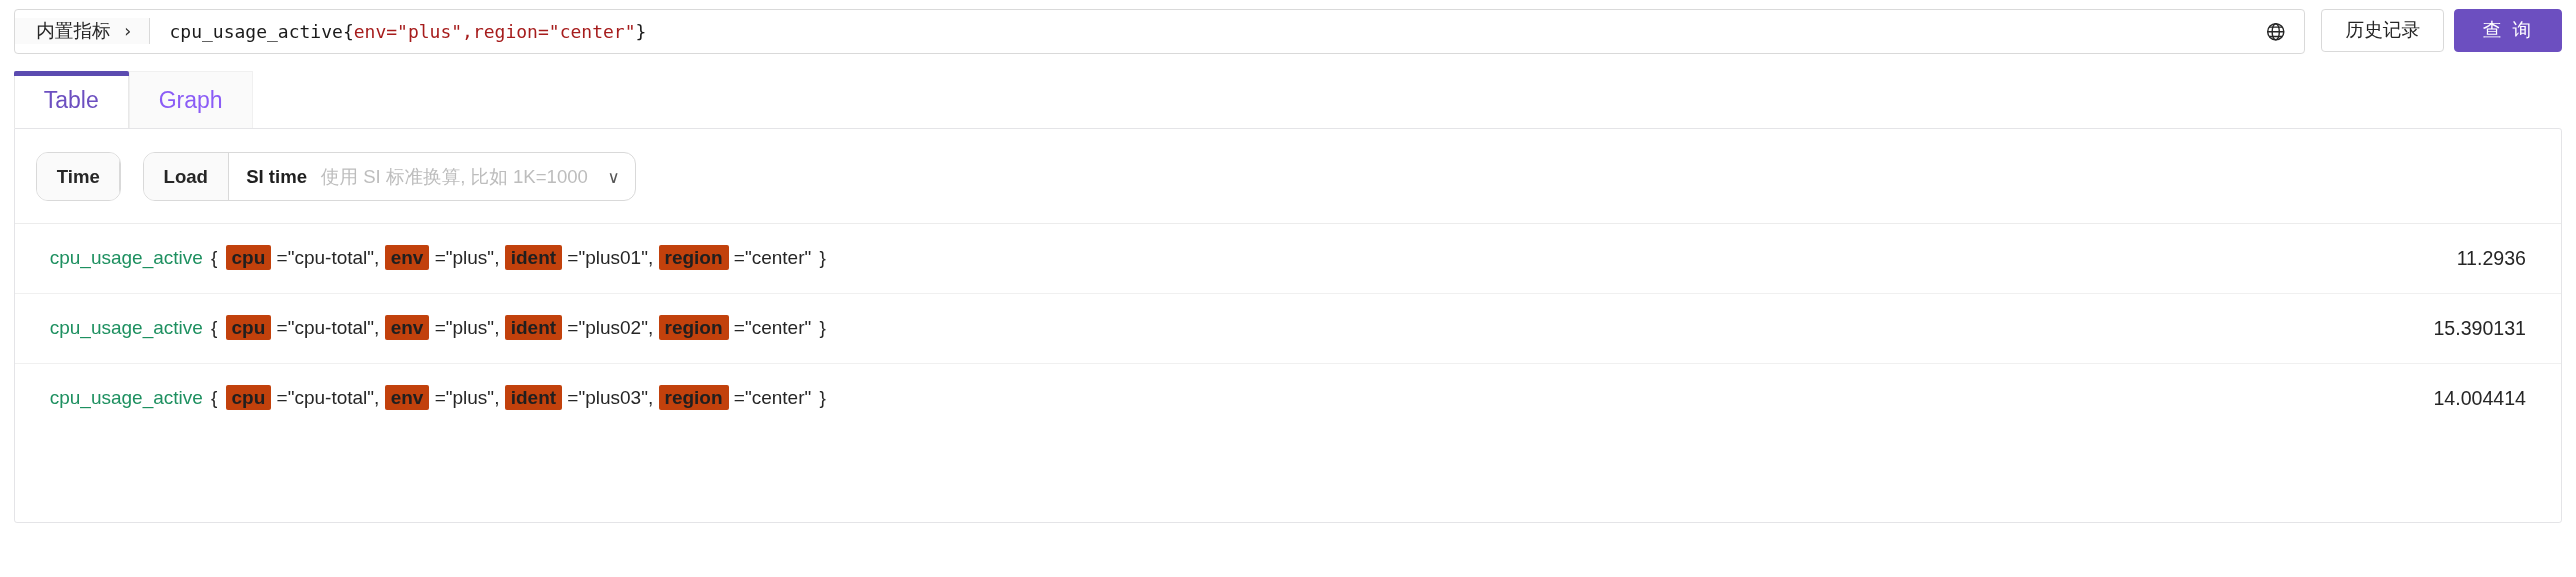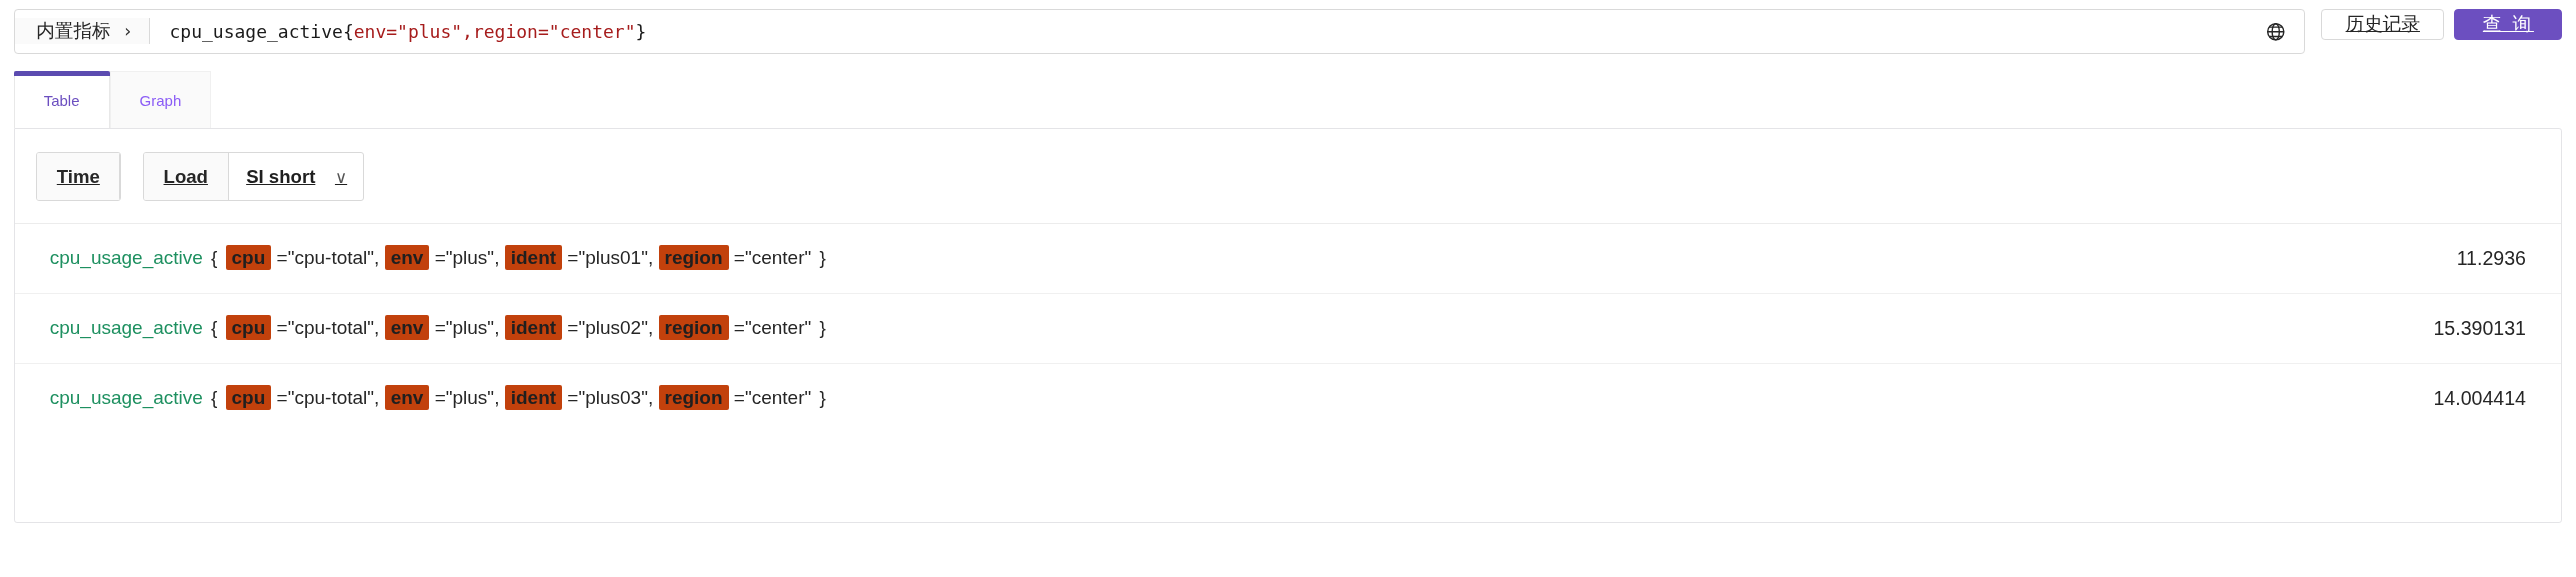--- a/index.html
+++ b/index.html
@@ -78,27 +78,26 @@
     justify-content: center;
     padding: 0 17.6px 0 7.8px;
     cursor: pointer;
   }
   .globe-btn svg { display: block; }
 
   .btn {
     display: inline-flex;
     align-items: center;
     justify-content: center;
-    height: 31px;
+    height: 43px;
     border-radius: 3.9px;
     font-size: 18.6px;
     box-sizing: border-box;
     cursor: pointer;
     white-space: nowrap;
-    text-decoration: underline;
   }
   .btn-default {
     background: #ffffff;
     border: 1px solid #d9d9d9;
     color: #262626;
     padding: 0 23.5px;
     margin-left: 15.7px;
   }
   .btn-primary {
     background: #6c4fc0;
@@ -117,21 +116,21 @@
     padding: 9.8px 13.7px 0 13.7px;
     box-sizing: border-box;
   }
   .tabs {
     display: flex;
     align-items: flex-end;
   }
   .tab {
     position: relative;
     padding: 15.7px 29px 13.7px 29px;
-    font-size: 15px;
+    font-size: 23px;
     box-sizing: border-box;
     cursor: pointer;
     border: 1px solid transparent;
     border-bottom: none;
     height: 57px;
     display: flex;
     align-items: center;
     text-align: right;
   }
   .tab.active {
@@ -177,25 +176,24 @@
   .controls {
     display: flex;
     align-items: center;
     gap: 21.5px;
     padding: 23.5px 21.5px 21.5px 21.5px;
   }
   .ctrl-group {
     display: flex;
     align-items: stretch;
     border: 1px solid #d9d9d9;
-    border-radius: 3px;
+    border-radius: 12px;
     overflow: hidden;
     height: 47px;
     background: #ffffff;
-    text-decoration: underline;
   }
   .ctrl-addon {
     display: flex;
     align-items: center;
     padding: 0 19.6px;
     background: #fafafa;
     border-right: 1px solid #d9d9d9;
     font-size: 18.6px;
     font-weight: bold;
     color: #262626;
@@ -312,21 +310,22 @@
 
     <div class="controls">
 
       <div class="ctrl-group">
         <div class="ctrl-addon">Time</div>
       </div>
 
       <div class="ctrl-group">
         <div class="ctrl-addon">Load</div>
         <div class="ctrl-field">
-          <span class="sel-value">SI short</span>
+          <span class="sel-value">SI time</span>
+          <span class="sel-desc">使用 SI 标准换算, 比如 1K=1000</span>
           <span class="caret">∨</span>
         </div>
       </div>
 
     </div>
 
     <div class="rows">
 
       <div class="row">
         <div class="series"><span class="metric-name">cpu_usage_active</span><span class="brace">&nbsp;{&nbsp;</span><span class="lblkey">cpu</span><span class="eqval">&nbsp;=</span><span class="eqval">"cpu-total"</span><span class="eqval">,&nbsp;</span><span class="lblkey">env</span><span class="eqval">&nbsp;=</span><span class="eqval">"plus"</span><span class="eqval">,&nbsp;</span><span class="lblkey">ident</span><span class="eqval">&nbsp;=</span><span class="eqval">"plus01"</span><span class="eqval">,&nbsp;</span><span class="lblkey">region</span><span class="eqval">&nbsp;=</span><span class="eqval">"center"</span><span class="brace">&nbsp;}</span></div>

